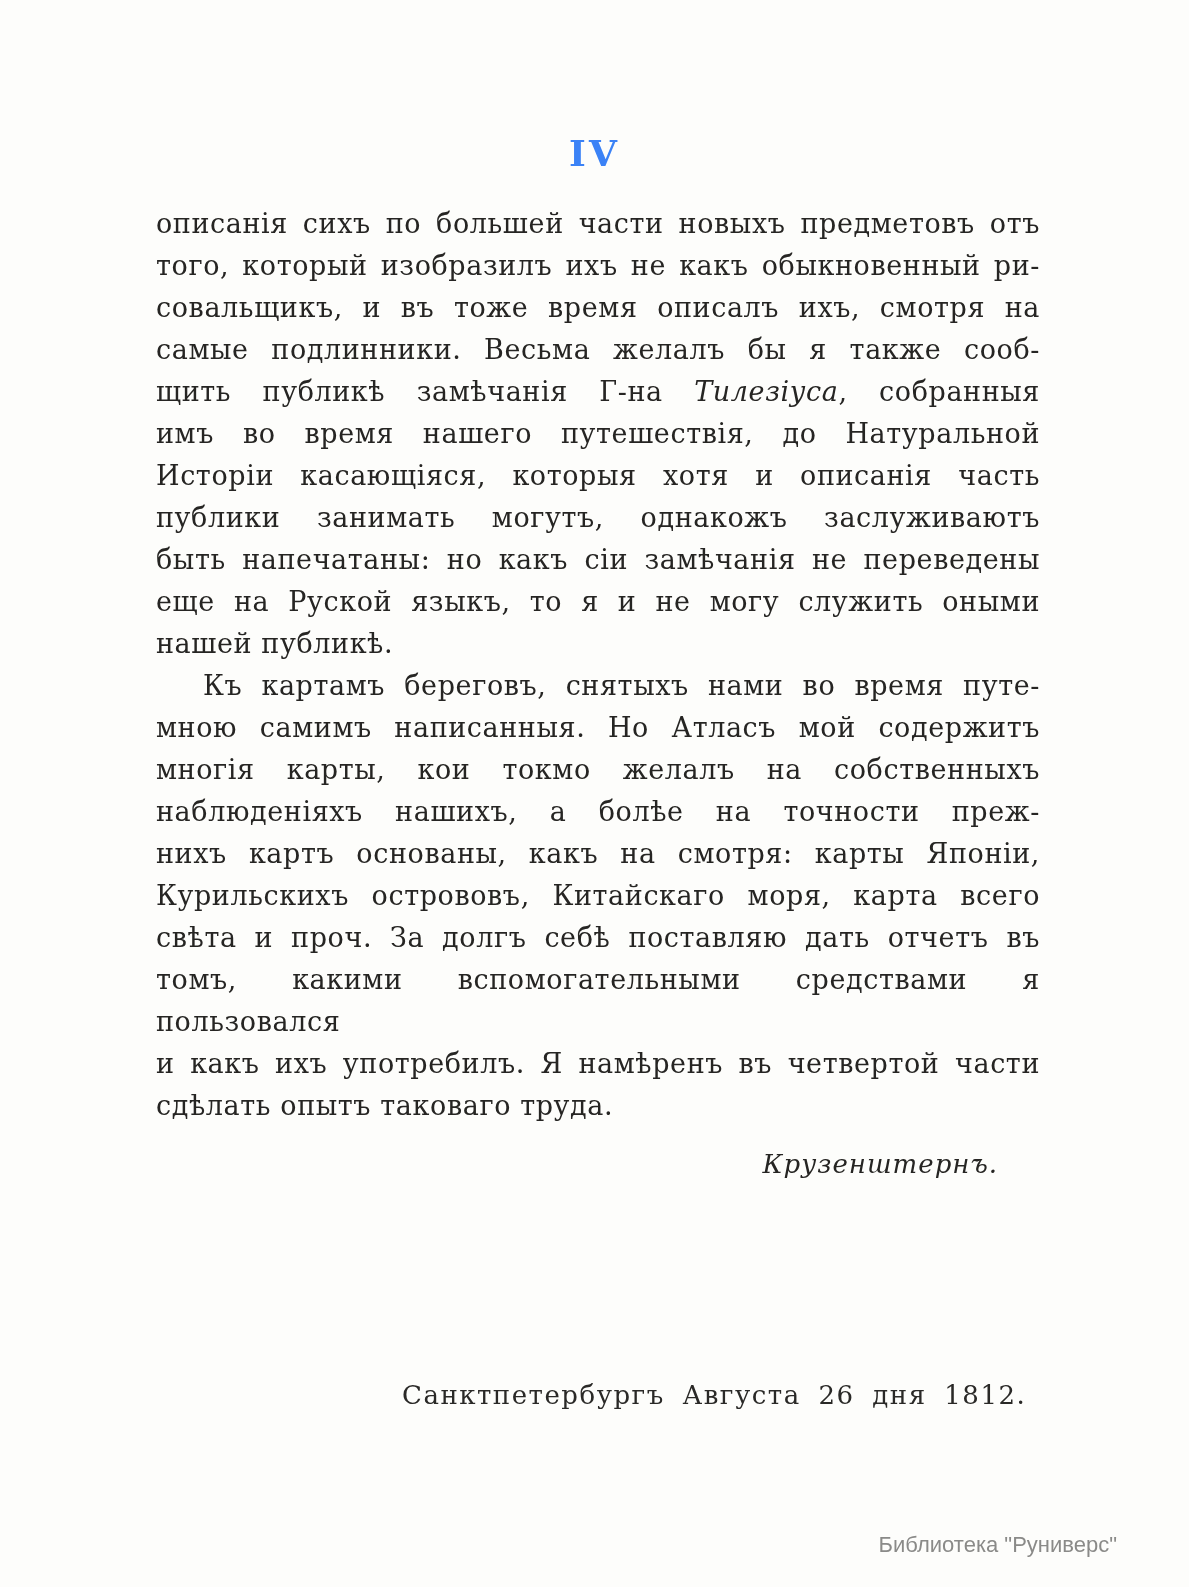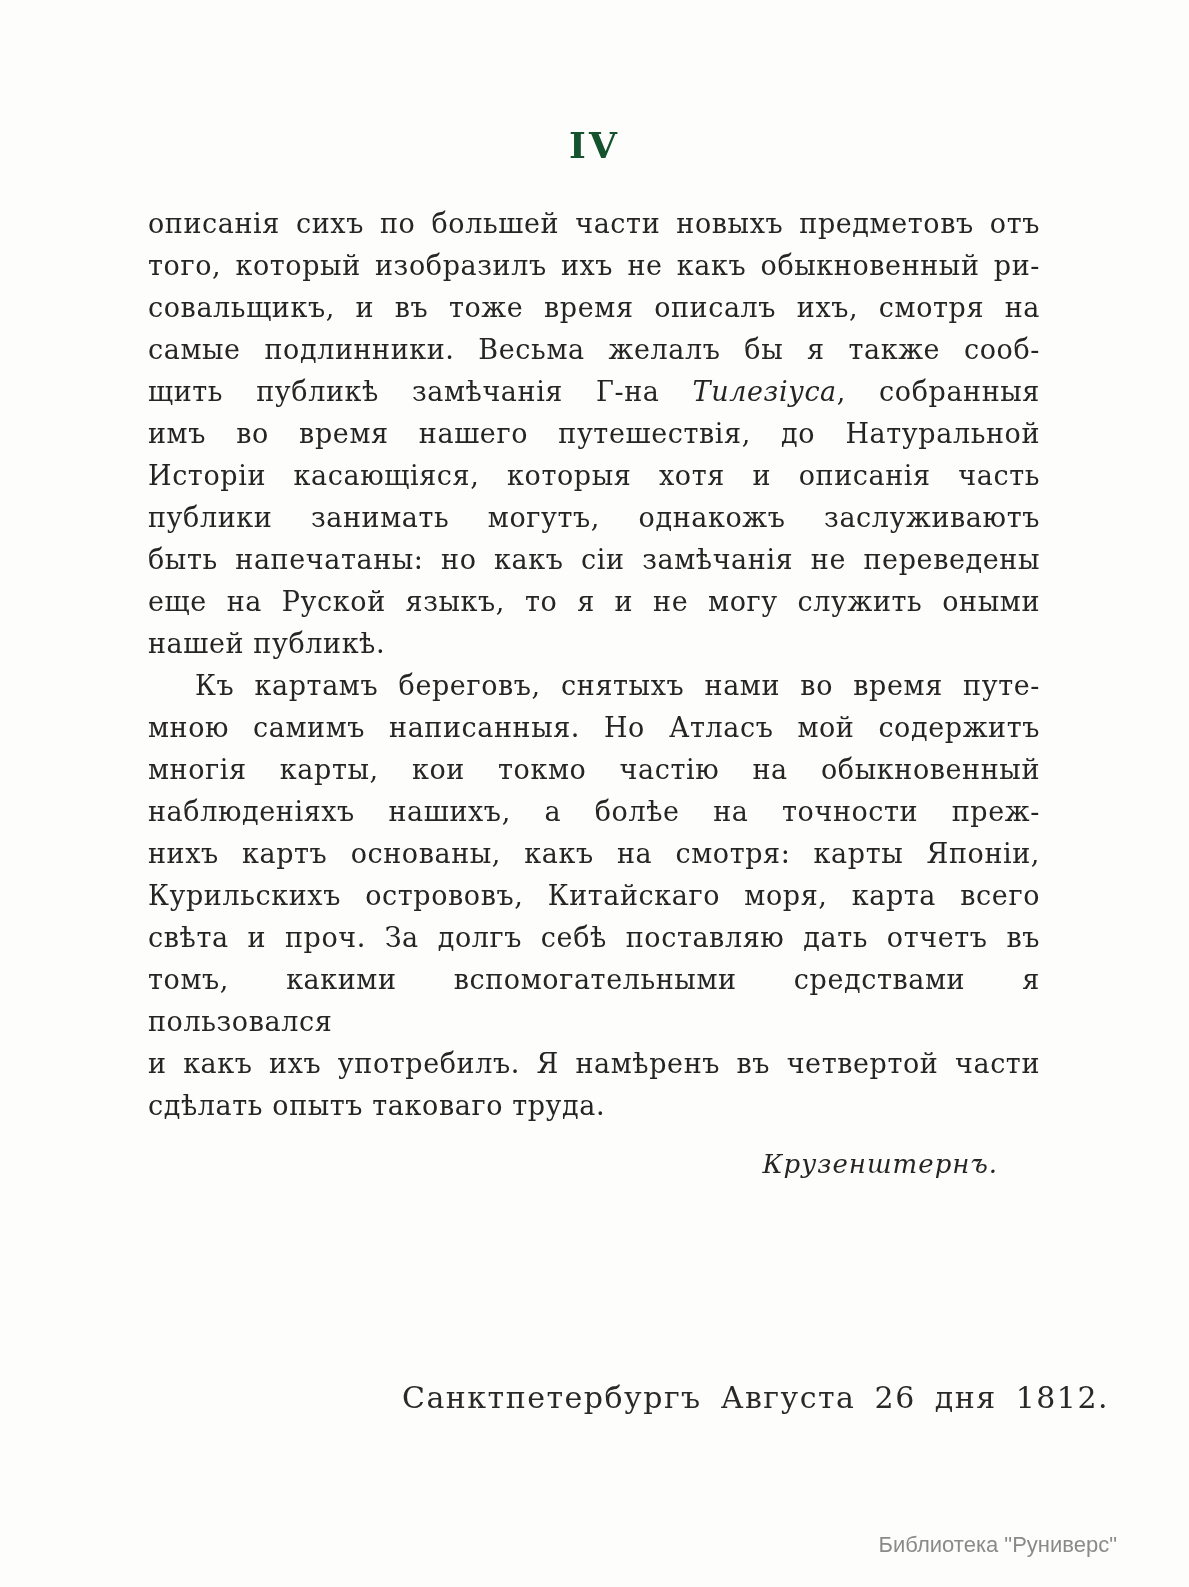--- a/index.html
+++ b/index.html
@@ -11,45 +11,46 @@
     position: relative;
     width: 1189px;
     height: 1587px;
     background: #fdfdfb;
     overflow: hidden;
     font-family: "DejaVu Serif", serif;
     color: #262523;
   }
   .page-number {
     position: absolute;
-    top: 124px;
+    top: 132px;
     left: 0;
     width: 100%;
     text-align: center;
     font-size: 36px;
     font-weight: bold;
     letter-spacing: 3px;
-    color: #14532d;
+    color: #3b82f6;
   }
   .text-block {
     position: absolute;
     top: 203px;
     left: 148px;
     width: 892px;
     font-size: 27px;
     line-height: 42px;
     letter-spacing: 0.6px;
   }
   .para {
     margin: 0;
   }
   .line {
     text-align: justify;
     text-align-last: justify;
     white-space: normal;
+    margin-left: 8px;
   }
   .line.last {
     text-align-last: left;
   }
   .line.indent {
     text-indent: 47px;
   }
   .line em {
     font-style: italic;
   }
@@ -58,21 +59,21 @@
     text-align: right;
     padding-right: 42px;
     font-style: italic;
     font-size: 26px;
     letter-spacing: 1px;
   }
   .dateline {
     position: absolute;
     top: 1380px;
     left: 402px;
-    font-size: 30px;
+    font-size: 26px;
     letter-spacing: 1.5px;
     word-spacing: 8px;
     color: #2a2927;
   }
   .watermark {
     position: absolute;
     top: 1532px;
     right: 72px;
     font-family: "Liberation Sans", sans-serif;
     font-size: 22px;
@@ -98,21 +99,21 @@
       <div class="line">Исторіи касающіяся, которыя хотя и описанія часть</div>
       <div class="line">публики занимать могутъ, однакожъ заслуживаютъ</div>
       <div class="line">быть напечатаны: но какъ сіи замѣчанія не переведены</div>
       <div class="line">еще на Руской языкъ, то я и не могу служить оными</div>
       <div class="line last">нашей публикѣ.</div>
     </div>
 
     <div class="para">
       <div class="line indent">Къ картамъ береговъ, снятыхъ нами во время путе-</div>
       <div class="line">мною самимъ написанныя. Но Атласъ мой содержитъ</div>
-      <div class="line">многія карты, кои токмо частію на обыкновенный</div>
+      <div class="line">многія карты, кои токмо желалъ на собственныхъ</div>
       <div class="line">наблюденіяхъ нашихъ, а болѣе на точности преж-</div>
       <div class="line">нихъ картъ основаны, какъ на смотря: карты Японіи,</div>
       <div class="line">Курильскихъ острововъ, Китайскаго моря, карта всего</div>
       <div class="line">свѣта и проч. За долгъ себѣ поставляю дать отчетъ въ</div>
       <div class="line">томъ, какими вспомогательными средствами я пользовался</div>
       <div class="line">и какъ ихъ употребилъ. Я намѣренъ въ четвертой части</div>
       <div class="line last">сдѣлать опытъ таковаго труда.</div>
     </div>
 
     <div class="signature">Крузенштернъ.</div>

